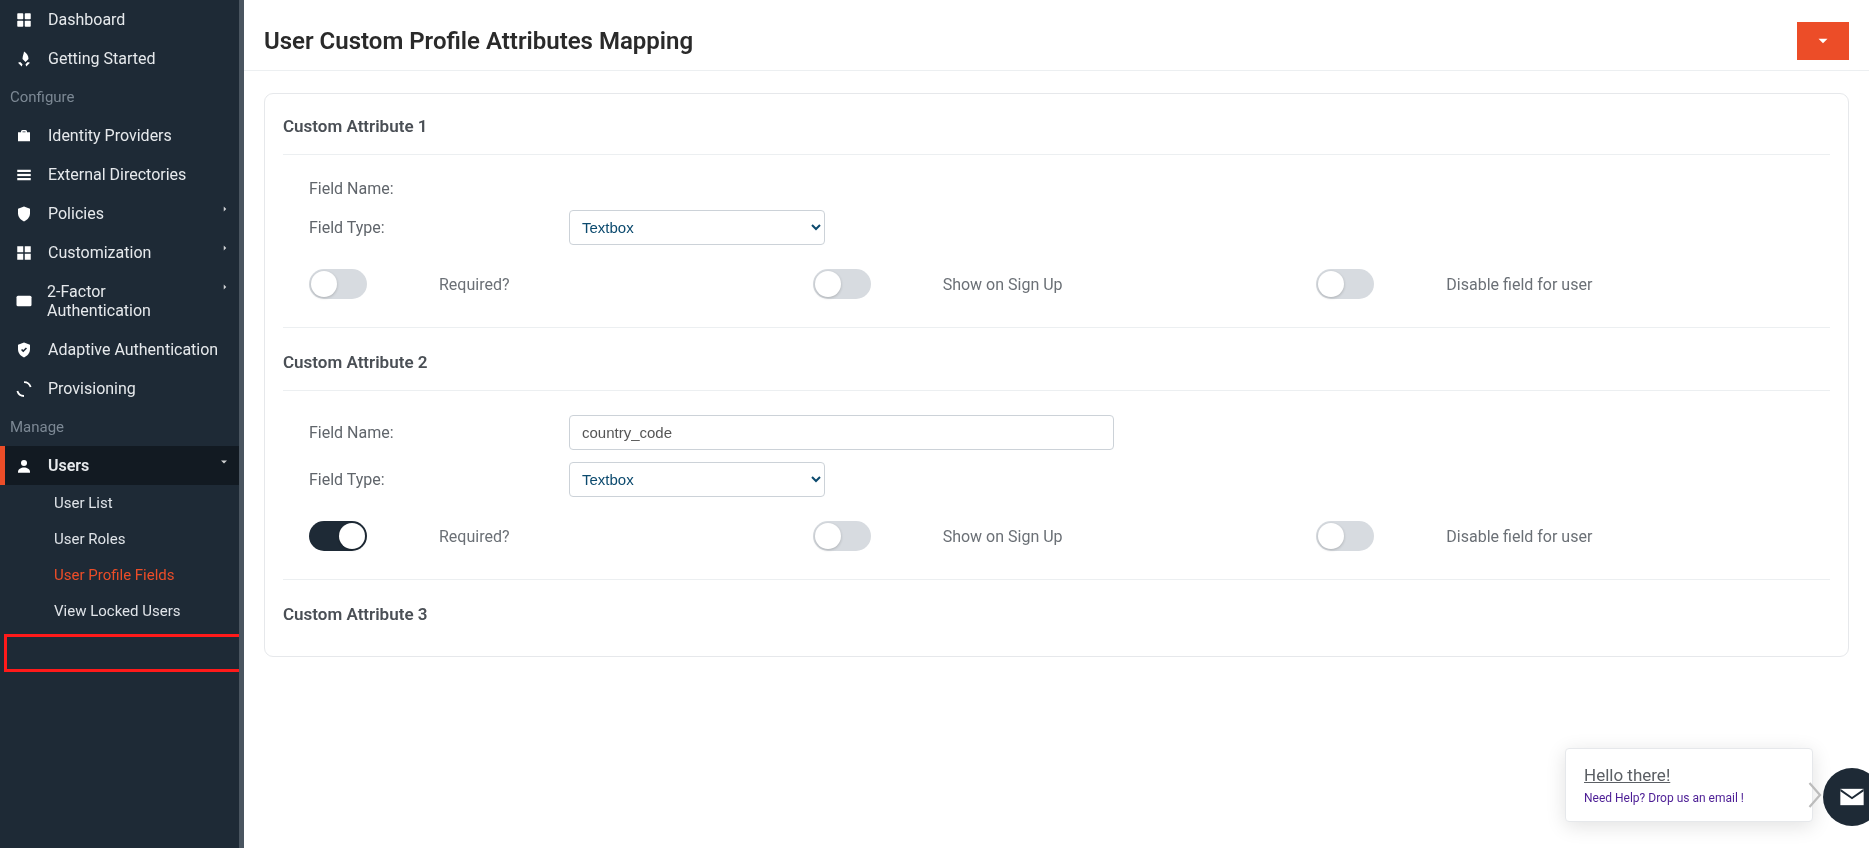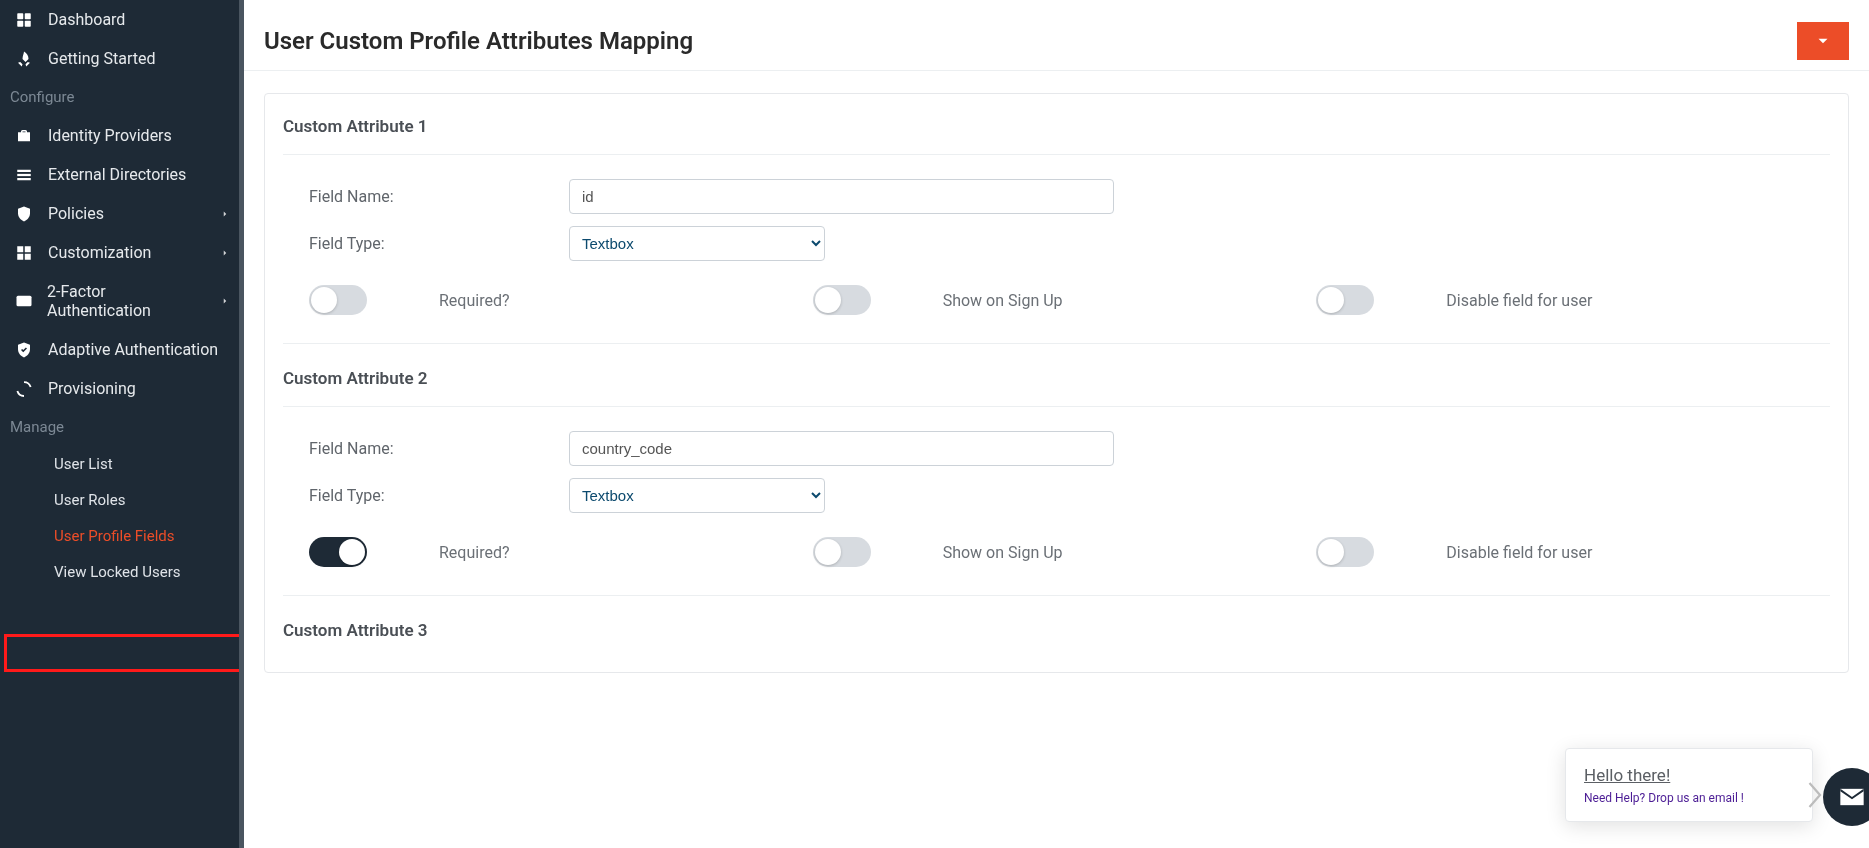--- a/index.html
+++ b/index.html
@@ -3,39 +3,39 @@
 <meta charset="utf-8">
 <style>
   * { box-sizing: border-box; }
   html, body { margin:0; padding:0; height:100%; font-family: -apple-system, BlinkMacSystemFont, "Segoe UI", Roboto, Arial, sans-serif; overflow:hidden; }
   body { display:flex; background:#f7f7f7; color:#333; font-size:16px; }
 
   
   .sidebar { width:244px; min-width:244px; background:#1e2a36; color:#dfe3e8; display:flex; flex-direction:column; height:100vh; overflow-y:auto; position:relative;}
   .sidebar::-webkit-scrollbar{width:6px;}
   .sidebar-scroll { position:absolute; top:0; right:0; bottom:0; width:5px; background:#4a5560; }
-  .nav-item { display:flex; align-items:center; gap:14px; padding:10px 14px; cursor:pointer; font-size:16px; color:#e6e9ec;}
+  .nav-item { display:flex; gap:14px; padding:10px 14px; cursor:pointer; font-size:16px; color:#e6e9ec;}
   .nav-item .icon { width:20px; display:flex; align-items:center; justify-content:center; }
   .nav-item .chev { margin-left:auto; opacity:.8;}
   .section-title { padding:10px 10px; font-size:15px; color:#7c8894;}
   .nav-active { background:#121a22; font-weight:600; border-left:5px solid #ec4d28; padding-left:9px;}
   .subnav { padding-left:40px; }
   .subnav .sub-item { padding:9px 14px; font-size:15px; color:#dfe3e8; cursor:pointer;}
   .sub-highlight { color:#ec4d28 !important; position:relative;}
   .red-box { position:absolute; left:4px; top:634px; width:239px; height:38px; border:3px solid #ff1a1a; pointer-events:none; }
 
   svg { display:block; }
 
   
   .main { flex:1; height:100vh; overflow-y:auto; background:#fff; position:relative;}
   .page-header { display:flex; align-items:center; padding:22px 20px 10px 20px; border-bottom:1px solid #eceff1;}
   .page-header h1 { margin:0; font-size:24px; font-weight:600; color:#2a2a2a;}
   .collapse-btn { margin-left:auto; background:#ec4d28; color:#fff; width:52px; height:38px; border:none; display:flex; align-items:center; justify-content:center; cursor:pointer;}
 
-  .block { margin:22px 20px; border:1px solid #e6e8eb; border-radius:4px; padding:22px 18px 32px; background:#fff;}
+  .block { margin:22px 20px; border:1px solid #e6e8eb; border-radius:9px; padding:22px 18px 32px; background:#fff;}
   .attr-title { font-size:17px; font-weight:600; color:#4a4f55; margin:0 0 18px 0; padding-bottom:18px; border-bottom:1px solid #eceff1;}
   .form-row { display:flex; align-items:center; padding:6px 26px; }
   .form-row .lbl { width:260px; color:#60656b; font-size:16px;}
   .form-row input[type=text] { width:545px; height:35px; border:1px solid #ccd2d8; border-radius:4px; padding:0 12px; font-size:15px; color:#555;}
   .form-row select { width:256px; height:35px; border:1px solid #ccd2d8; border-radius:4px; padding:0 8px; font-size:15px; color:#0c4a6e; background:#fff;}
   .toggle-row { display:flex; align-items:center; gap:16px; padding:18px 26px 0;}
   .toggle-cell { display:flex; align-items:center; gap:72px; flex:1;}
   .switch { position:relative; width:58px; height:30px; background:#d7dbe0; border-radius:999px; cursor:pointer;}
   .switch .knob { position:absolute; width:26px; height:26px; background:#fff; border-radius:50%; top:2px; left:2px; box-shadow:0 1px 3px rgba(0,0,0,.2); transition:left .15s;}
   .switch.on { background:#1e2a36; }
@@ -149,20 +149,34 @@
     <span class="icon">
         <svg width="18" height="18" viewBox="0 0 24 24" fill="#fff">
           <path d="M12 4a8 8 0 0 1 7.7 5.7l2.3-.7A10.5 10.5 0 0 0 12 1.5V4zm0 16a8 8 0 0 1-7.7-5.7l-2.3.7A10.5 10.5 0 0 0 12 22.5V20z"></path>
         </svg>
       </span>
     <span>Provisioning</span>
   </div>
 
   <div class="section-title">Manage</div>
 
+  <div class="nav-item nav-active">
+    <span class="icon">
+        <svg width="18" height="18" viewBox="0 0 24 24" fill="#fff">
+          <circle cx="12" cy="8" r="4"></circle>
+          <path d="M4 20c0-4 4-6 8-6s8 2 8 6v1H4v-1z"></path>
+        </svg>
+      </span>
+    <span>Users</span>
+    <span class="chev">
+        <svg width="12" height="12" viewBox="0 0 24 24" fill="#fff">
+          <path d="M6 9l6 6 6-6z"></path>
+        </svg>
+      </span>
+  </div>
   <div class="subnav">
     <div class="sub-item"><span>User List</span></div>
     <div class="sub-item"><span>User Roles</span></div>
     <div class="sub-item sub-highlight"><span>User Profile Fields</span></div>
     <div class="sub-item"><span>View Locked Users</span></div>
   </div>
 
   <div class="red-box"></div>
   <div class="sidebar-scroll"></div>
 </nav>
@@ -177,21 +191,20 @@
           </svg>
         </span>
     </button>
   </div>
 
   <div class="block">
 
     <h3 class="attr-title">Custom Attribute 1</h3>
     <div class="form-row">
       <span class="lbl">Field Name:</span>
-      <input type="text" value="id" style="">
     </div>
     <div class="form-row">
       <span class="lbl">Field Type:</span>
       <select>
         <option>Textbox</option>
       </select>
     </div>
     <div class="toggle-row">
       <div class="toggle-cell">
         <div class="switch">

